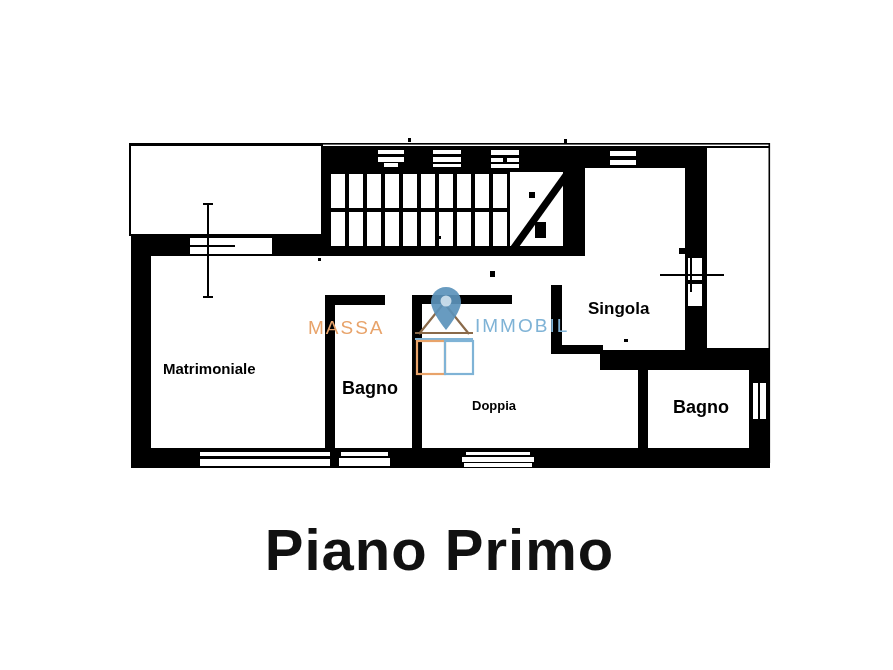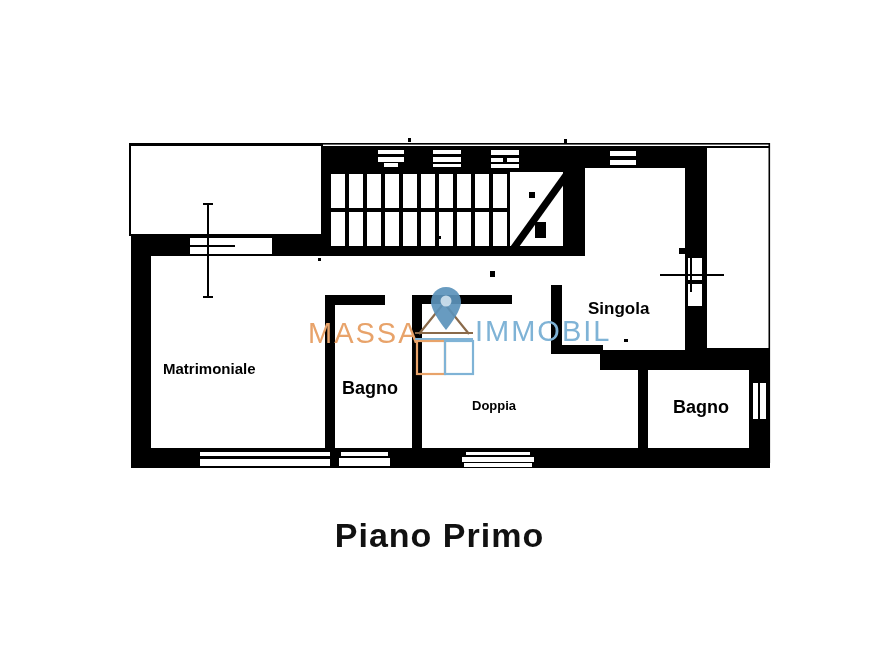--- a/index.html
+++ b/index.html
@@ -66,38 +66,38 @@
   }
   
   #plan-title {
     position: absolute;
     left: 0;
     top: 516px;
     width: 879px;
     text-align: center;
     font-family: "Liberation Sans", sans-serif;
     font-weight: bold;
-    font-size: 34px;
+    font-size: 58px;
     letter-spacing: 1px;
     color: #111111;
   }
   
   #watermark {
     position: absolute;
     left: 305px;
     top: 286px;
     width: 300px;
     height: 100px;
     pointer-events: none;
   }
   .wm-word {
     position: absolute;
     font-family: "Liberation Sans", sans-serif;
     font-weight: normal;
-    font-size: 29px;
+    font-size: 19px;
     letter-spacing: 2px;
   }
   #wm-massa {
     left: 3px;
     top: 31px;
     color: #e8a36a;
   }
   #wm-immobil {
     left: 170px;
     top: 29px;

